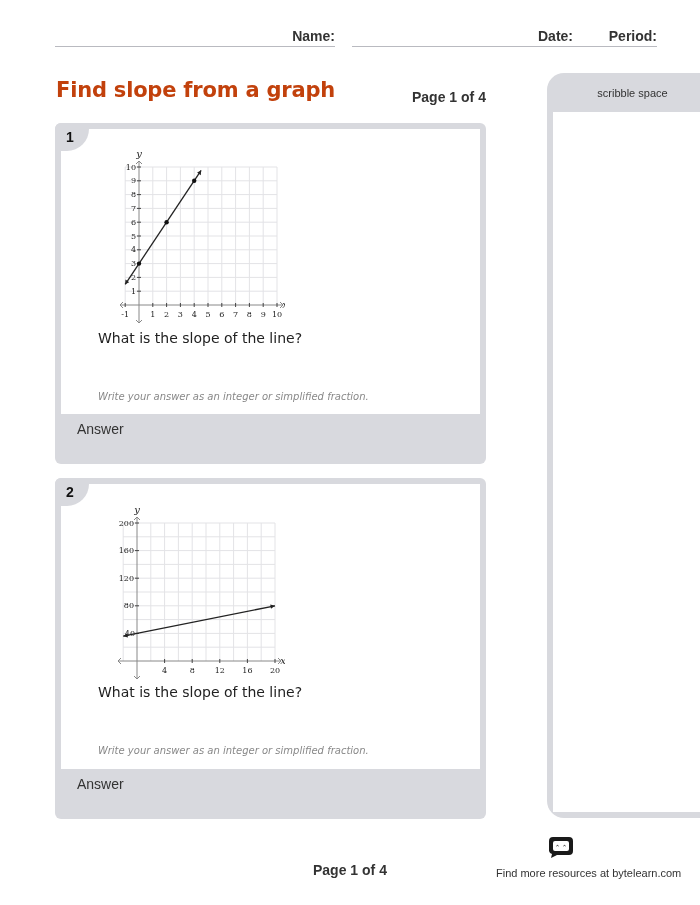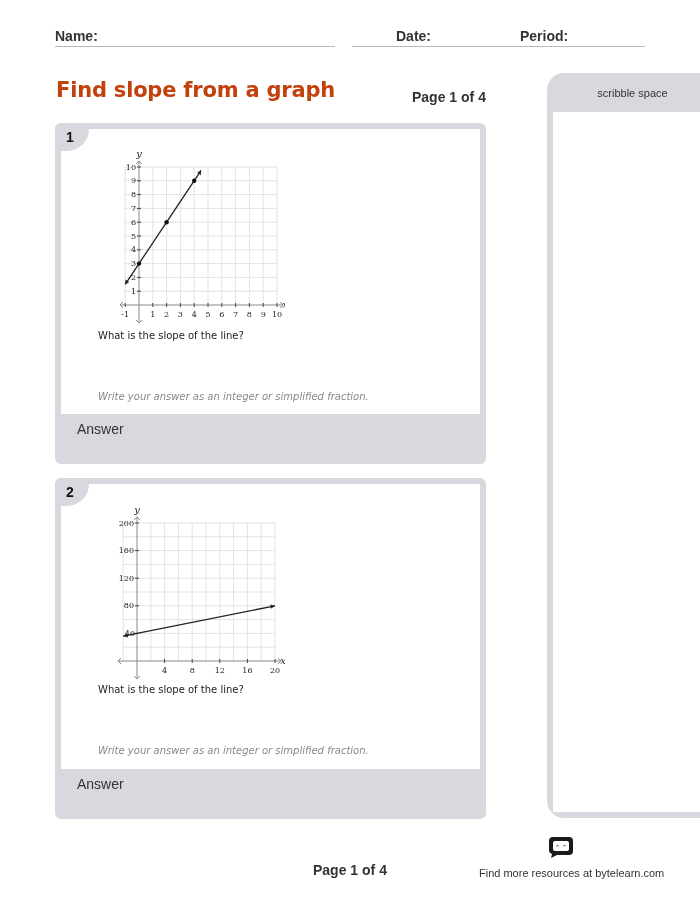--- a/index.html
+++ b/index.html
@@ -1,45 +1,45 @@
 <!DOCTYPE html>
 <html><head>
 <meta charset="utf-8">
 <style>
   html, body { margin:0; padding:0; background:#ffffff; }
   body { width:700px; height:905px; position:relative; overflow:hidden; font-family:"Liberation Sans", sans-serif; color:#222; }
-  .hdr-field { position:absolute; top:28px; height:18px; border-bottom:1.5px solid #b9bac0; font-size:14px; font-weight:bold; color:#333; }
+  .hdr-field { position:absolute; top:28px; height:18px; border-bottom:1.5px solid #b9bac0; font-size:14px; font-weight:bold; color:#333;text-align:right; }
   .title { position:absolute; left:56px; top:78px; font-size:21px; font-weight:bold; color:#c2410c; font-family:"DejaVu Sans", sans-serif; letter-spacing:-0.2px; }
   .page-top { position:absolute; left:412px; top:89px; font-size:14px; font-weight:bold; color:#333; }
   .card { position:absolute; left:55px; width:431px; background:#d8d9de; border-radius:6px; }
   .card-inner { position:absolute; left:6px; right:6px; top:6px; background:#fff; }
   .qnum-tab { position:absolute; left:0; top:0; width:34px; height:28px; background:#d8d9de; border-bottom-right-radius:22px; border-top-left-radius:6px; }
   .qnum { position:absolute; left:11px; top:6px; font-size:14px; font-weight:bold; color:#111; }
   .answer-lbl { position:absolute; left:22px; font-size:14px; color:#333; }
-  .qtext { position:absolute; left:37px; font-size:10px; color:#222; font-family:"DejaVu Sans", sans-serif; }
+  .qtext { position:absolute; left:37px; font-size:14px; color:#222; font-family:"DejaVu Sans", sans-serif; }
   .qhint { position:absolute; left:37px; font-size:10px; color:#888; font-style:italic; font-family:"DejaVu Sans", sans-serif;margin-top:45px; }
   .graph { position:absolute; }
   .scribble { position:absolute; left:500px; top:73px; width:171px; height:745px; background:#d8d9de; border-radius:17px;margin-left:47px; }
   .scribble-title { position:absolute; left:0; right:0; top:14px; text-align:center; font-size:11px; color:#333; }
   .scribble-area { position:absolute; left:6px; right:6px; top:39px; bottom:6px; background:#fff; }
   .page-bottom { position:absolute; left:313px; top:862px; font-size:14px; font-weight:bold; color:#333; }
   .brand { position:absolute; left:548px; top:836px; height:26px; display:flex; align-items:center; }
   .brand-name { font-size:22px; color:#1a1a1a; margin-left:4px; font-family:"DejaVu Sans", sans-serif; letter-spacing:0.3px; }
-  .brand-sub { position:absolute; left:479px; top:867px; font-size:11px; color:#333; }
+  .brand-sub { position:absolute; left:496px; top:867px; font-size:11px; color:#333; }
 </style>
 </head>
 <body>
 
 <div class="hdr-field" style="left:55px; width:280px;">
   <span>Name:</span>
 </div>
 <div class="hdr-field" style="left:352px; width:177px;padding-left:44px;">
   <span>Date:</span>
 </div>
-<div class="hdr-field" style="left:520px; width:125px;">
+<div class="hdr-field" style="left:532px; width:125px;">
   <span>Period:</span>
 </div>
 
 <div class="title">Find slope from a graph</div>
 <div class="page-top">Page 1 of 4</div>
 
 <div class="card" style="top:123px; height:341px;">
   <div class="card-inner" style="height:285px;">
     <div class="graph" style="left:24px; top:16px;">
       <svg width="200" height="185" viewBox="0 0 200 185" xmlns="http://www.w3.org/2000/svg">

